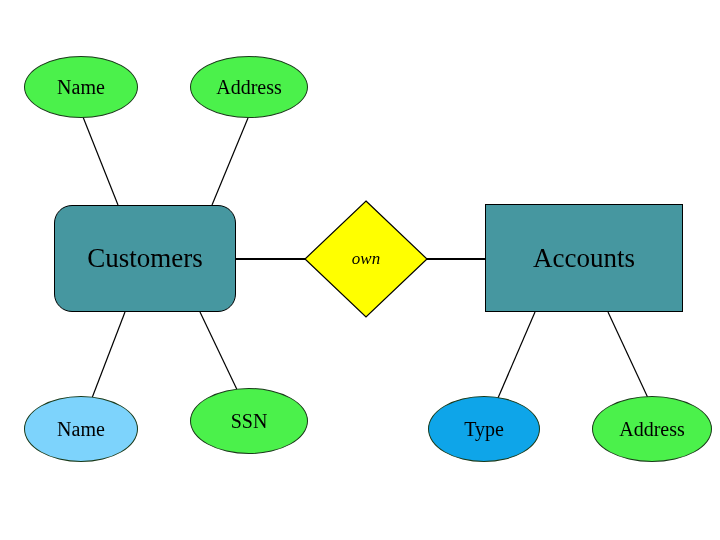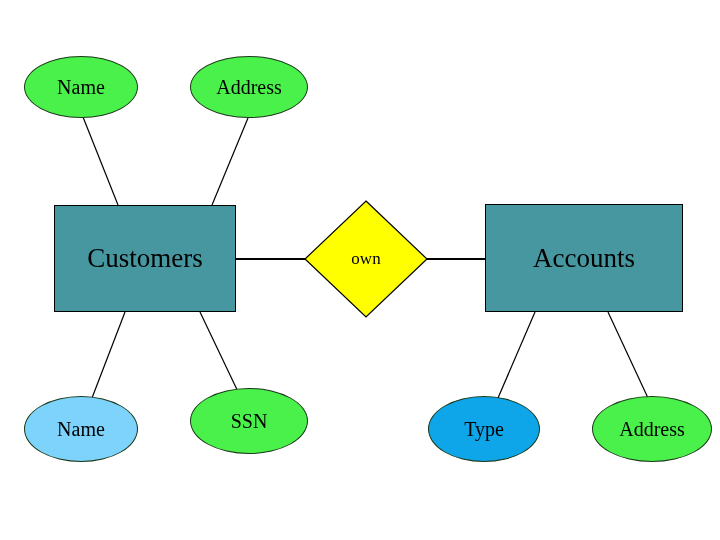--- a/index.html
+++ b/index.html
@@ -40,20 +40,21 @@
     font-size: 27px;
   }
   .attribute {
     background: #4bf14b;
     border: 1px solid #1a3a1a;
     border-radius: 50%;
     font-size: 20px;
   }
   .relationship-wrap {
     position: absolute;
+    font-style: italic;
   }
   .relationship-shape {
     position: absolute;
     left: 0;
     top: 0;
     width: 100%;
     height: 100%;
   }
   .relationship-label {
     position: absolute;
@@ -79,21 +80,21 @@
       <line x1="248" y1="118" x2="212" y2="205" stroke="#000000" stroke-width="1.2"></line>
       <line x1="125" y1="312" x2="92" y2="398" stroke="#000000" stroke-width="1.2"></line>
       <line x1="200" y1="312" x2="241" y2="398" stroke="#000000" stroke-width="1.2"></line>
       <line x1="236" y1="259" x2="305" y2="259" stroke="#000000" stroke-width="2"></line>
       <line x1="427" y1="259" x2="485" y2="259" stroke="#000000" stroke-width="2"></line>
       <line x1="535" y1="312" x2="498" y2="398" stroke="#000000" stroke-width="1.2"></line>
       <line x1="608" y1="312" x2="648" y2="398" stroke="#000000" stroke-width="1.2"></line>
     </svg>
 
   <div id="nodes">
-      <div class="node entity" style="left: 54px; top: 205px; width: 182px; height: 107px; background: rgb(70, 151, 160); border-color: rgb(0, 0, 0);">
+      <div class="node entity" style="left: 54px; top: 205px; width: 182px; height: 107px; background: rgb(70, 151, 160); border-color: rgb(0, 0, 0); border-radius: 18px;">
         <span>Customers</span>
       </div>
       <div class="node entity" style="left: 485px; top: 204px; width: 198px; height: 108px; background: rgb(70, 151, 160); border-color: rgb(0, 0, 0);">
         <span>Accounts</span>
       </div>
       <div class="node attribute" style="left: 24px; top: 56px; width: 114px; height: 62px; background: rgb(75, 241, 75);">
         <span>Name</span>
       </div>
       <div class="node attribute" style="left: 190px; top: 56px; width: 118px; height: 62px; background: rgb(75, 241, 75);">
         <span>Address</span>

